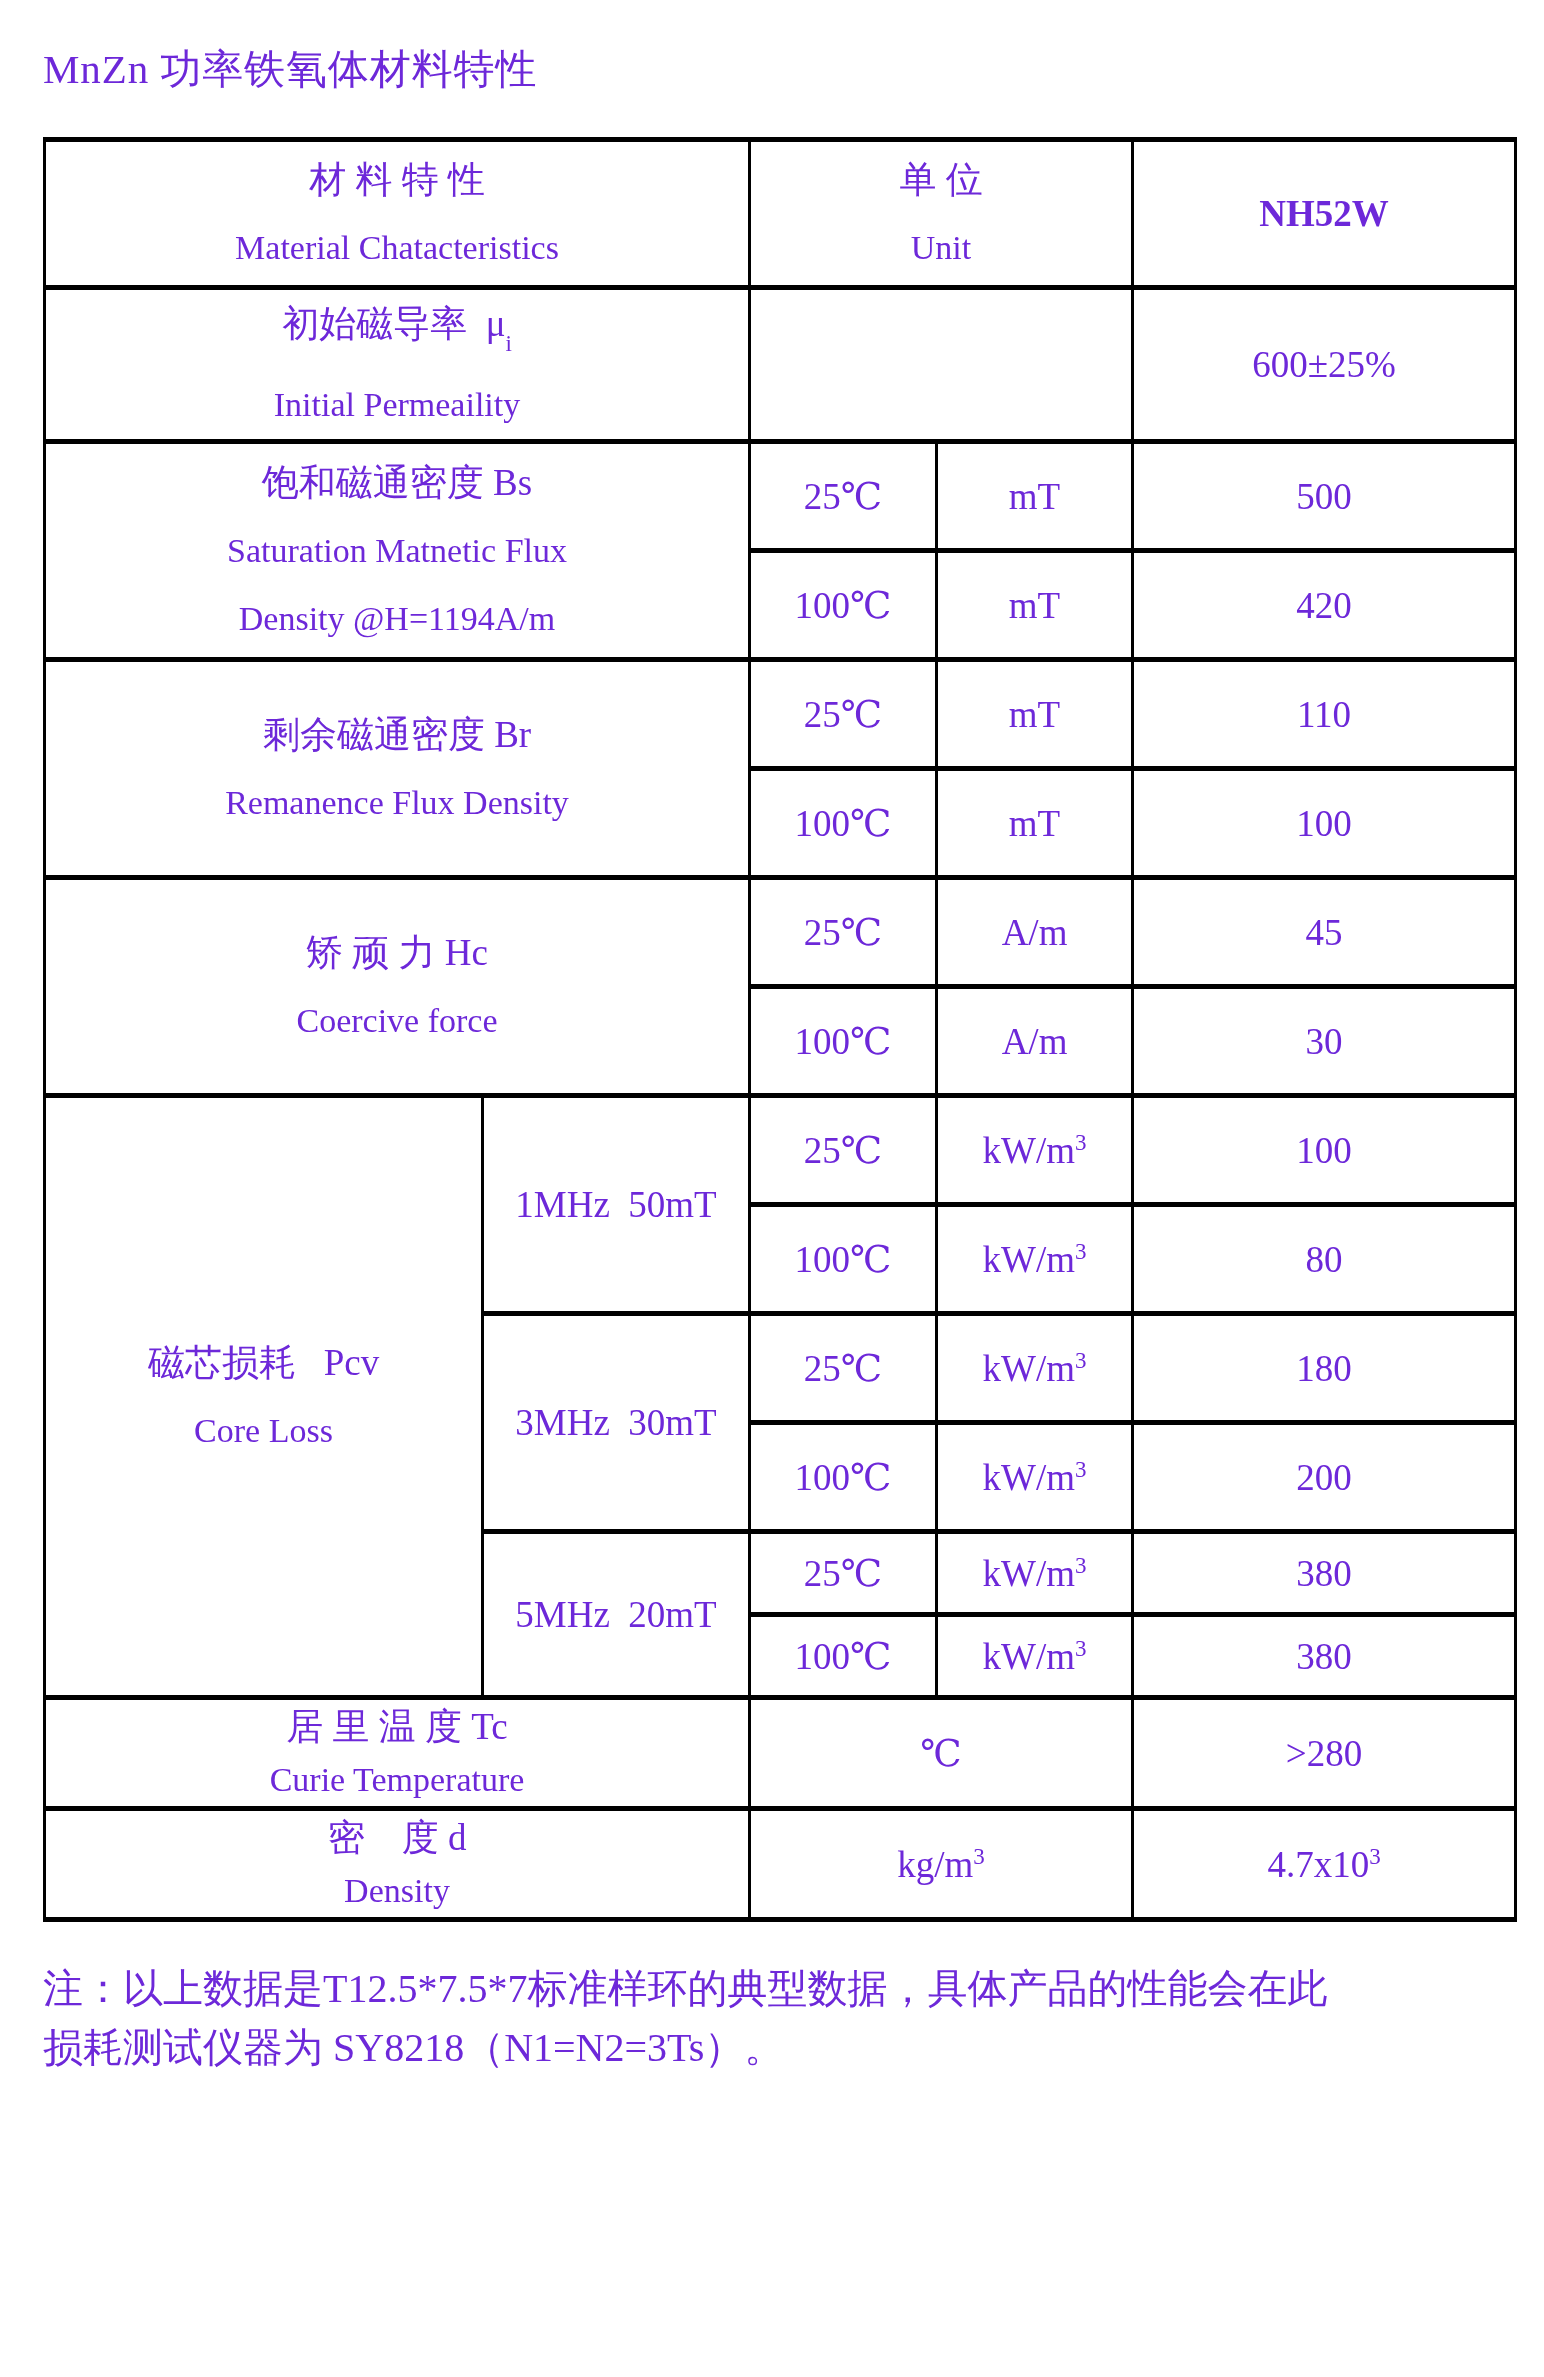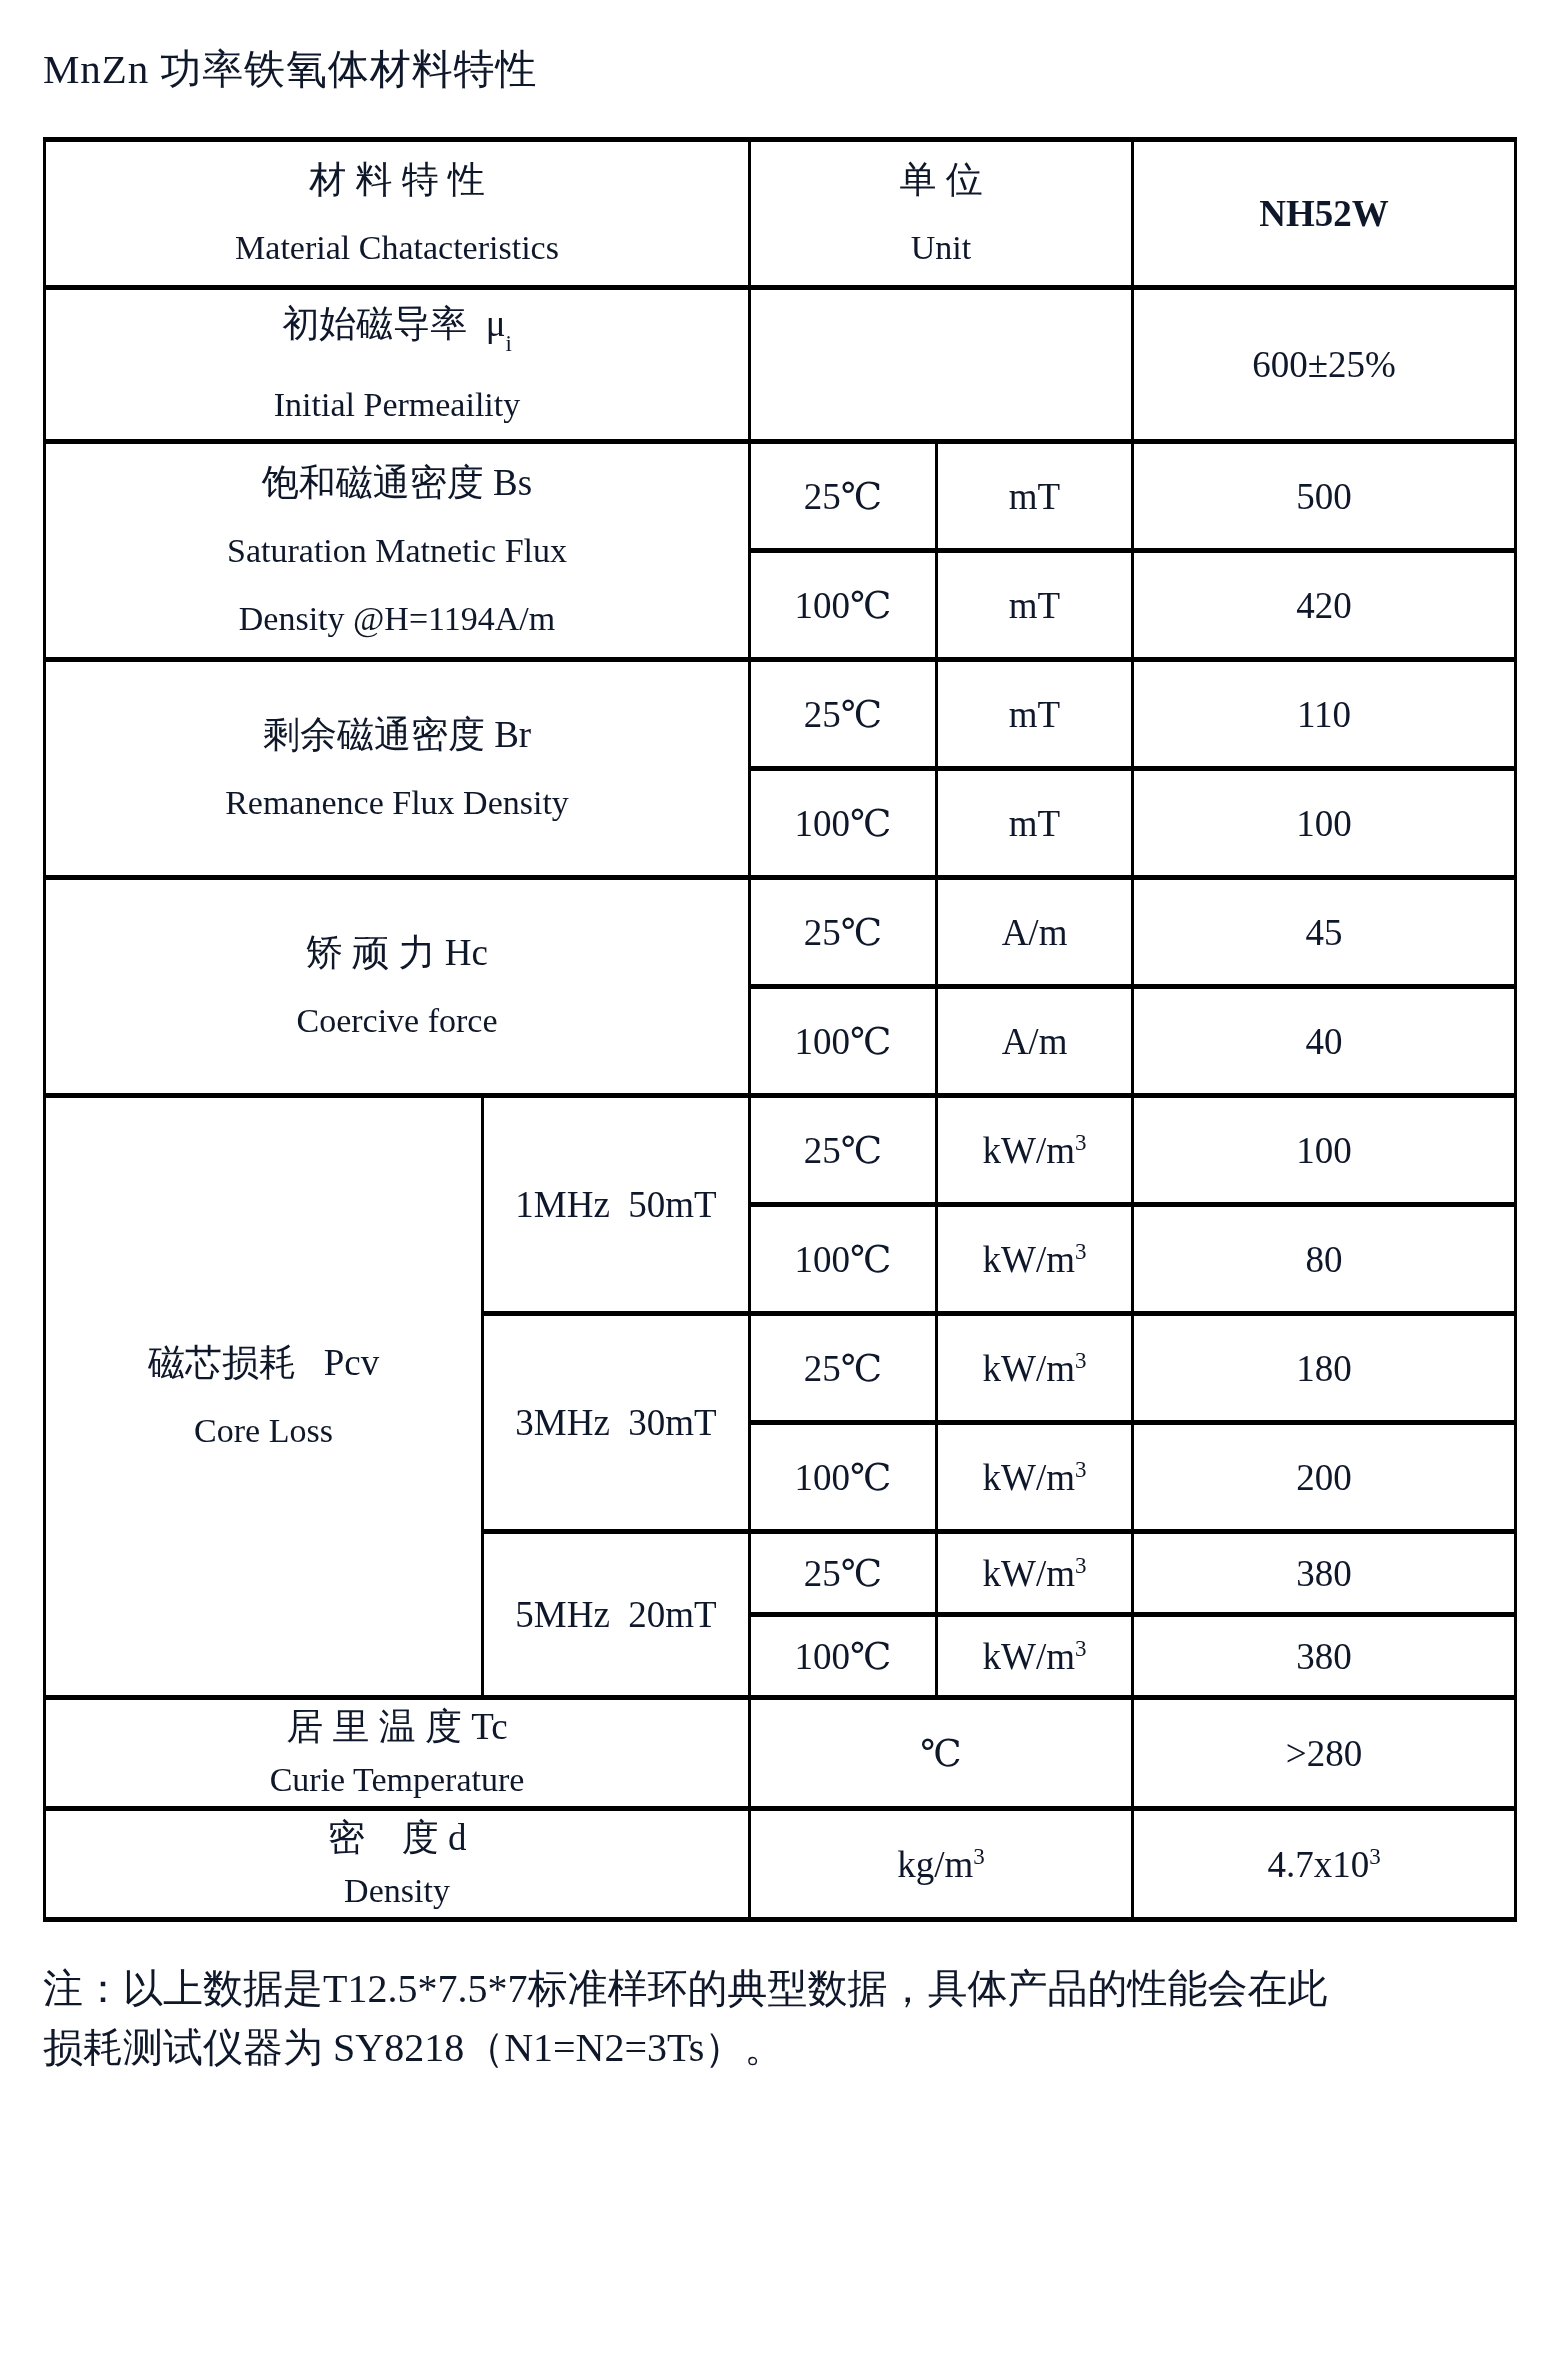--- a/index.html
+++ b/index.html
@@ -1,21 +1,21 @@
 <!DOCTYPE html>
 <html style="font-size:14.3px"><head>
 <meta charset="utf-8">
 <style>
   html,body { margin:0; padding:0; background:#ffffff; }
   .page {
     position: relative;
     width: 1545px;
     height: 2377px;
     background: #ffffff;
-    color: #0f172a;
+    color: #6d28d9;
     font-family: "Liberation Serif", "DejaVu Serif", serif;
     overflow: hidden;
     box-sizing: border-box;
     padding: 46px 0 0 43px;
   }
   .title-zh {
     font-size: 41px;
     line-height: 46px;
     white-space: pre;
     letter-spacing: 0.9px;
@@ -145,21 +145,21 @@
         <div class="ln zh">矫 顽 力 Hc</div>
         <div class="ln en">Coercive force</div>
       </td>
       <td><span class="val">25℃</span></td>
       <td><span class="val">A/m</span></td>
       <td><span class="val">45</span></td>
     </tr>
     <tr class="rs">
       <td><span class="val">100℃</span></td>
       <td><span class="val">A/m</span></td>
-      <td><span class="val">40</span></td>
+      <td><span class="val">30</span></td>
     </tr>
 
     <tr class="rs">
       <td rowspan="6">
         <div class="ln zh">磁芯损耗   Pcv</div>
         <div class="ln en">Core Loss</div>
       </td>
       <td rowspan="2">
         <span class="val">1MHz  50mT</span>
       </td>

